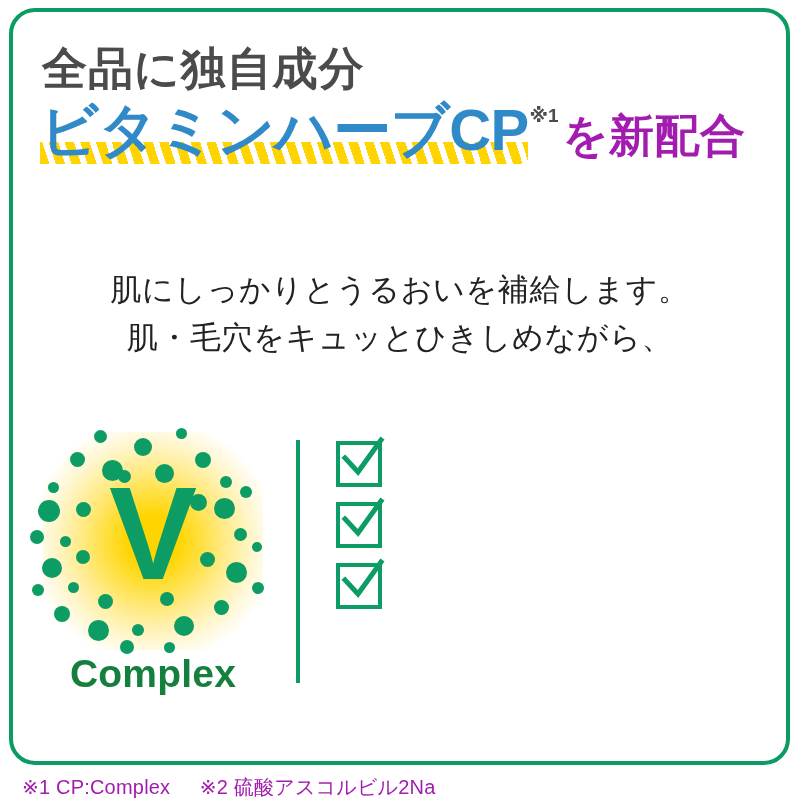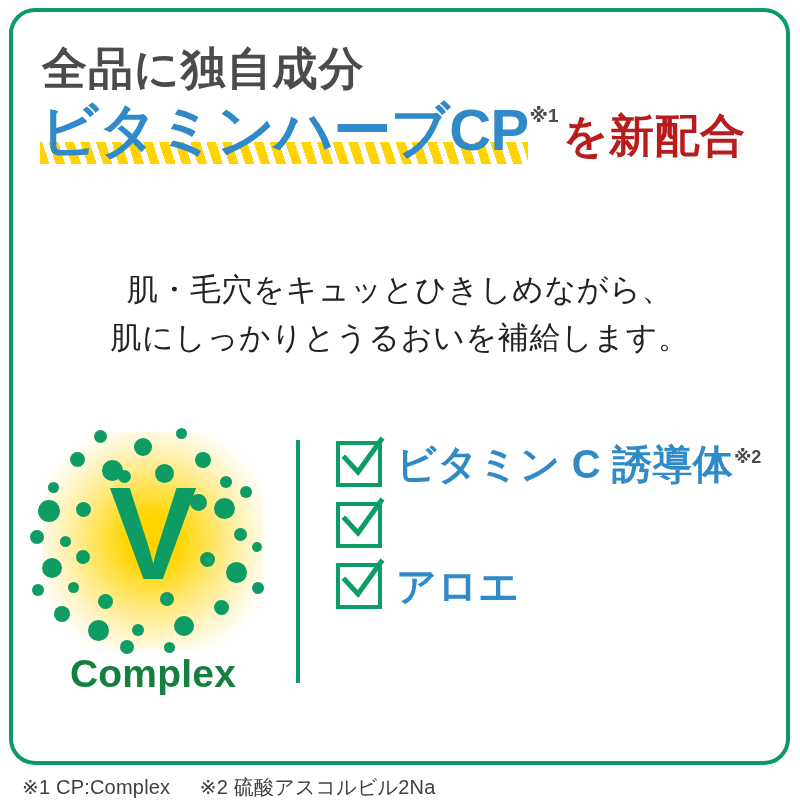--- a/index.html
+++ b/index.html
@@ -89,21 +89,21 @@
     color: #4b4b4b;
     align-self: flex-start;
     margin-top: 6px;
     margin-left: 1px;
   }
   .hl-gray-tail {
     position: relative;
     z-index: 2;
     font-size: 45px;
     font-weight: bold;
-    color: #b91c1c;
+    color: #a21caf;
     letter-spacing: 0.01em;
     margin-left: 4px;
     padding-bottom: 2px;
   }
 
   
   #body-copy {
     position: absolute;
     left: 0;
     top: 266px;
@@ -232,21 +232,21 @@
     letter-spacing: 0;
     margin-left: 1px;
   }
 
   
   #footnotes {
     position: absolute;
     left: 22px;
     top: 777px;
     font-size: 20px;
-    color: #404040;
+    color: #a21caf;
     letter-spacing: 0.01em;
     white-space: nowrap;
     line-height: 1;
   }
   #footnotes .fn-gap { display: inline-block; width: 18px; }
 </style>
 </head>
 <body>
 
 <div id="frame"></div>
@@ -258,22 +258,22 @@
     <span class="hl-stripe-wrap">
       <span class="hl-stripes"></span>
       <span class="hl-blue">ビタミンハーブCP</span>
     </span>
     <span class="hl-sup">※1</span>
     <span class="hl-gray-tail">を新配合</span>
   </div>
 </div>
 
 <div id="body-copy">
+  <div>肌にしっかりとうるおいを補給します。</div>
   <div>肌・毛穴をキュッとひきしめながら、</div>
-  <div>肌にしっかりとうるおいを補給します。</div>
 </div>
 
 <div id="lower">
 
   <div id="logo">
     <div id="logo-burst">
       <div id="logo-glow"></div>
       <div id="logo-dots">
         <span class="dot" style="left:70px;  top:6px;   width:13px; height:13px;"></span>
         <span class="dot" style="left:110px; top:14px;  width:18px; height:18px;"></span>
@@ -319,39 +319,37 @@
   <div id="divider"></div>
 
   <div id="checklist">
 
     <div class="check-row">
       <span class="checkbox">
         <svg viewBox="0 0 50 50">
           <path d="M8 24 L21 38 L44 6" fill="none" stroke="#0d9c64" stroke-width="5" stroke-linecap="square" stroke-linejoin="miter"></path>
         </svg>
       </span>
-      <span class="check-label"><span>ビタミン C 誘導体</span><span class="check-sup">※2</span></span>
     </div>
 
 
     <div class="check-row">
       <span class="checkbox">
         <svg viewBox="0 0 50 50">
           <path d="M8 24 L21 38 L44 6" fill="none" stroke="#0d9c64" stroke-width="5" stroke-linecap="square" stroke-linejoin="miter"></path>
         </svg>
       </span>
     </div>
 
     <div class="check-row">
       <span class="checkbox">
         <svg viewBox="0 0 50 50">
           <path d="M8 24 L21 38 L44 6" fill="none" stroke="#0d9c64" stroke-width="5" stroke-linecap="square" stroke-linejoin="miter"></path>
         </svg>
       </span>
-      <span class="check-label"><span>アロエ</span><span class="check-sup"></span></span>
     </div>
 
   </div>
 </div>
 
 <div id="footnotes">
   <span>※1 CP:Complex</span>
   <span class="fn-gap"></span>
   <span>※2 硫酸アスコルビル2Na</span>
 </div>

